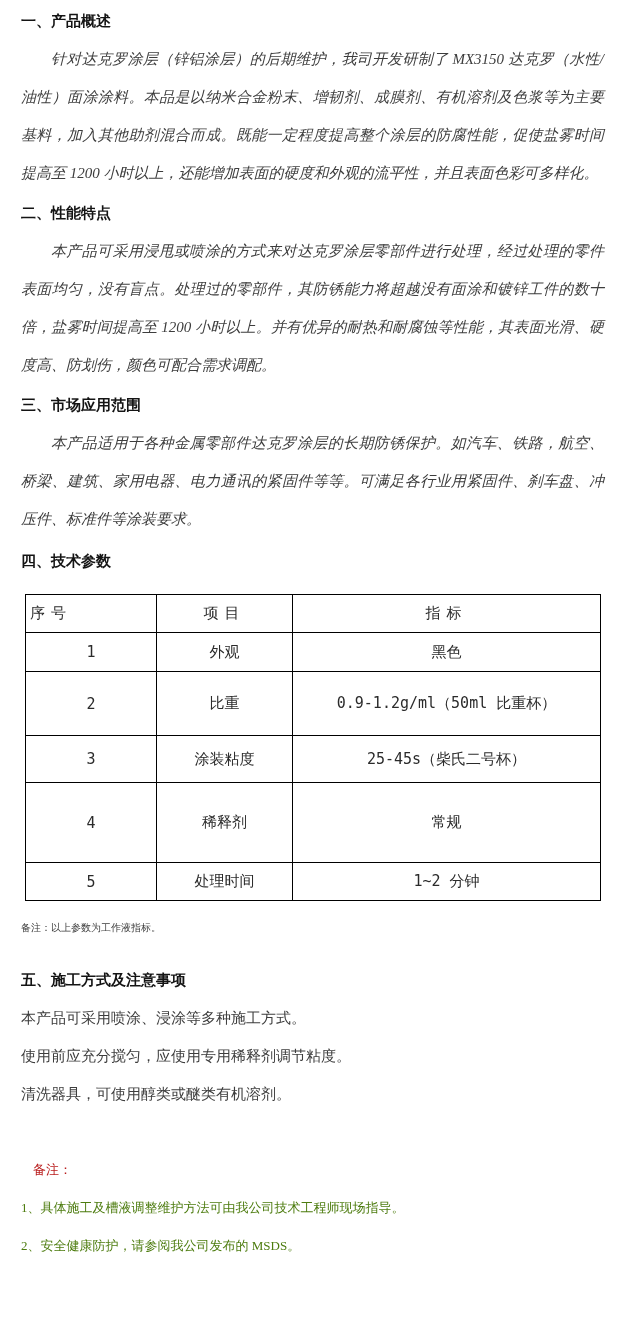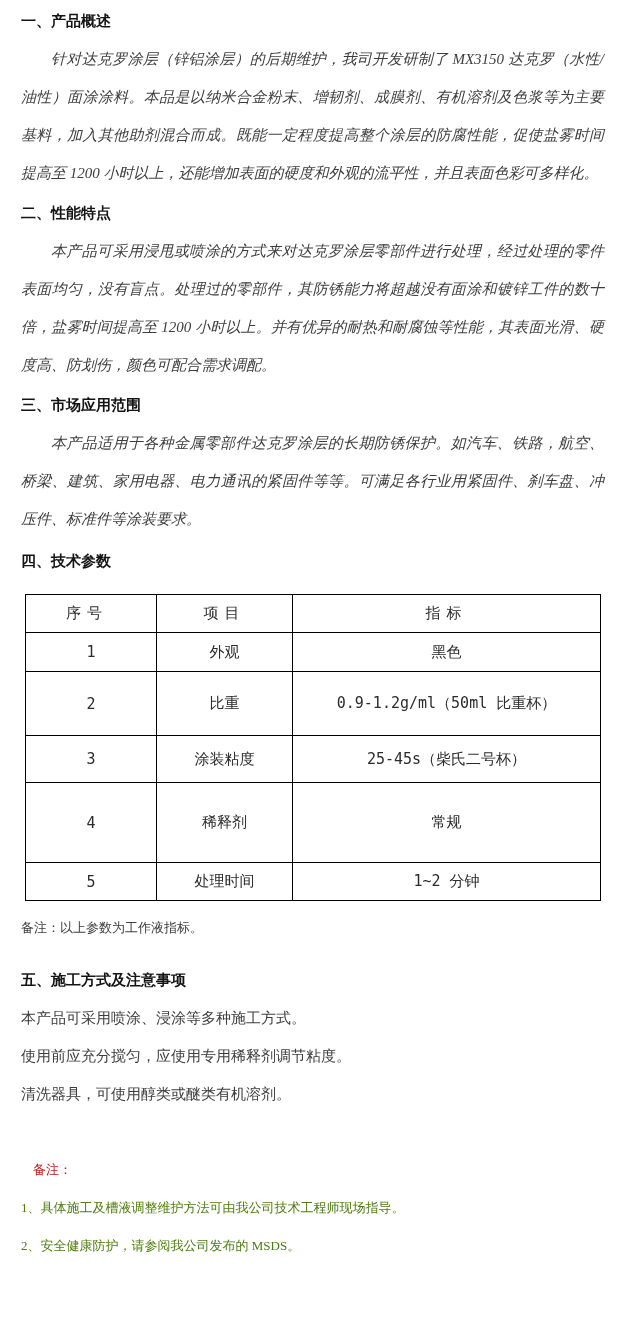--- a/index.html
+++ b/index.html
@@ -48,31 +48,31 @@
   table.params th, table.params td {
     border: 1px solid #000;
     text-align: center;
     vertical-align: middle;
     font-size: 15px;
     font-weight: normal;
     padding: 0 4px;
     overflow: hidden;
   }
   table.params th { letter-spacing: 6px; }
-  table.params th.seq-header { text-align: center; padding-right: 12px; }
+  table.params th.seq-header { text-align: left; padding-right: 12px; }
   tr.hrow  { height: 38px; }
   tr.row-1 { height: 39px; }
   tr.row-2 { height: 64px; }
   tr.row-3 { height: 47px; }
   tr.row-4 { height: 80px; }
   tr.row-5 { height: 38px; }
 
   .table-note {
     margin: 18px 0 0 0;
-    font-size: 13px;
+    font-size: 10px;
     line-height: 18px;
     color: #3d3d3d;
   }
   .sec5-heading { margin-top: 32px; }
   .construction-line {
     margin: 16px 0 0 0;
     font-size: 15px;
     line-height: 22px;
     color: #3d3d3d;
   }

